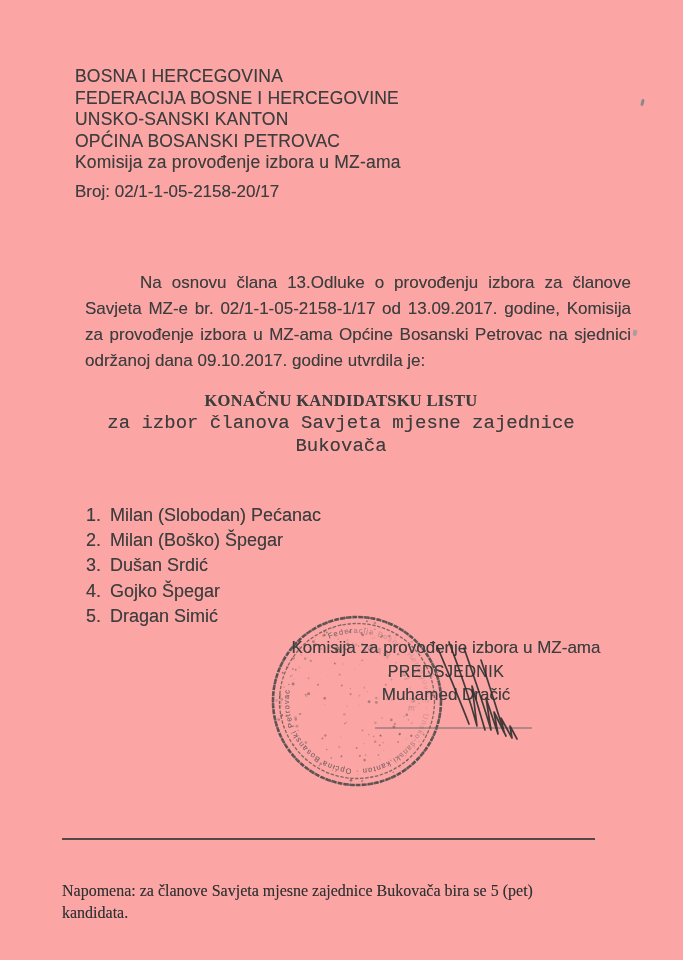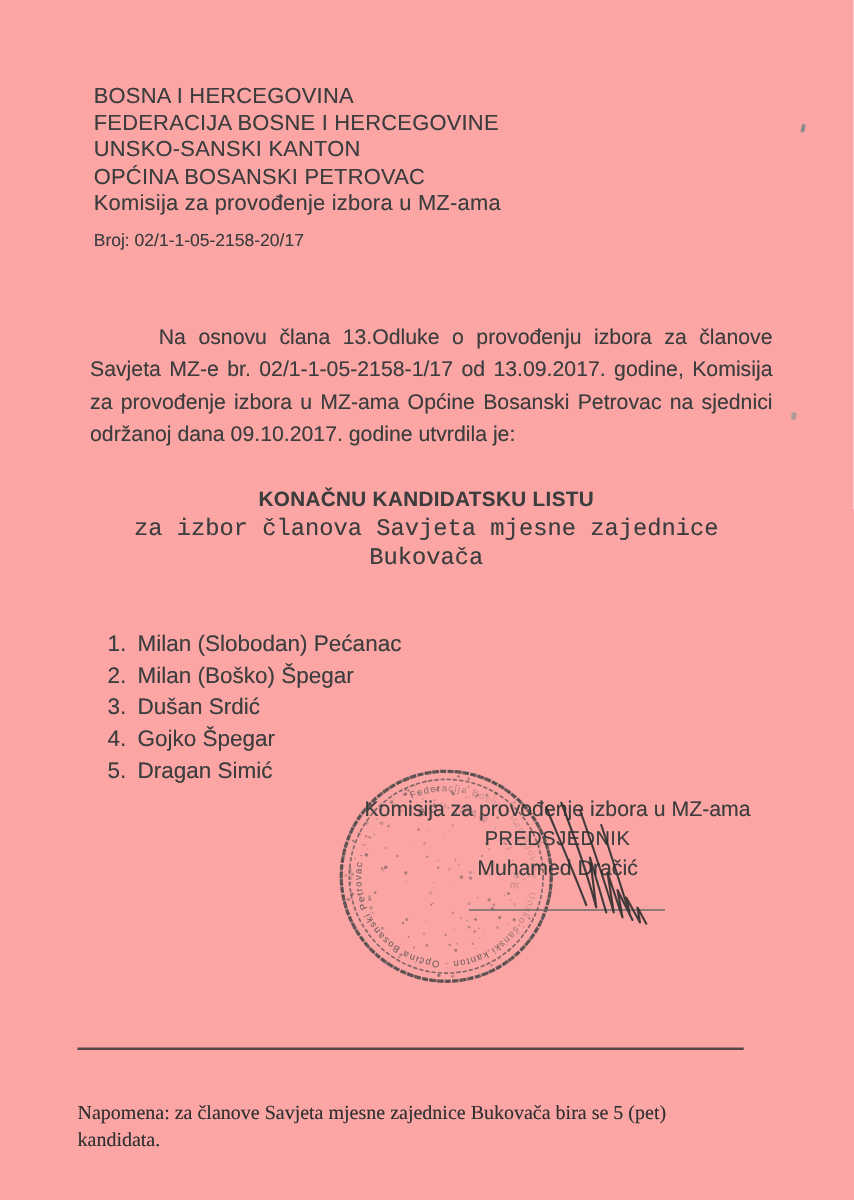--- a/index.html
+++ b/index.html
@@ -9,30 +9,30 @@
     background:#fca5a5;
     overflow:hidden;
     font-family:"Liberation Sans",sans-serif;
     color:#3d3d3d;
     text-shadow:0 0 .5px rgba(80,80,80,.55);
   }
   .abs{position:absolute;}
   
   .header{left:75px;top:66px;font-size:17.5px;line-height:21.6px;letter-spacing:.2px;}
   
-  .ref{left:75px;top:181px;font-size:14px;line-height:22.5px;}
+  .ref{left:75px;top:181px;font-size:17px;line-height:22.5px;}
   
   .intro{
     left:72px;top:257px;width:546px;
     font-size:17px;line-height:26px;
     text-align:justify;text-indent:55px;
   }
   
   .title-block{left:61px;top:389px;width:560px;text-align:center;}
-  .doc-title{font-size:16.5px;font-weight:bold;letter-spacing:.3px;line-height:23px;}
+  .doc-title{font-size:16.5px;font-weight:bold;letter-spacing:.3px;line-height:23px;font-family:Liberation Serif, serif;}
   .doc-subtitle{font-size:19px;line-height:23px;font-family:Liberation Mono, monospace;}
   
   .candidates{left:70px;top:487px;list-style:none;margin:16px;padding:0;
     font-size:18px;line-height:25.2px;}
   .candidates .num{display:inline-block;width:24px;}
   
   .sig-block{left:246px;top:636px;width:400px;text-align:center;
     font-size:17px;line-height:23.5px;}
   .sig-role{font-size:16px;letter-spacing:.4px;}
   
@@ -57,21 +57,21 @@
     <div>FEDERACIJA BOSNE I HERCEGOVINE</div>
     <div>UNSKO-SANSKI KANTON</div>
     <div>OPĆINA BOSANSKI PETROVAC</div>
     <div>Komisija za provođenje izbora u MZ-ama</div>
   </div>
 
   <div class="abs ref">
     <div><span>Broj:</span> <span>02/1-1-05-2158-20/17</span></div>
   </div>
 
-  <p class="abs intro" style="margin:0">Na osnovu člana 13.Odluke o provođenju izbora za članove Savjeta MZ-e br. 02/1-1-05-2158-1/17 od 13.09.2017. godine, Komisija za provođenje izbora u MZ-ama Općine Bosanski Petrovac na sjednici održanoj dana 09.10.2017. godine utvrdila je:</p>
+  <p class="abs intro" style="margin:13px">Na osnovu člana 13.Odluke o provođenju izbora za članove Savjeta MZ-e br. 02/1-1-05-2158-1/17 od 13.09.2017. godine, Komisija za provođenje izbora u MZ-ama Općine Bosanski Petrovac na sjednici održanoj dana 09.10.2017. godine utvrdila je:</p>
 
   <div class="abs title-block">
     <div class="doc-title">KONAČNU KANDIDATSKU LISTU</div>
     <div class="doc-subtitle">za izbor članova Savjeta mjesne zajednice</div>
     <div class="doc-subtitle">Bukovača</div>
   </div>
 
   <ol class="abs candidates">
     <li><span class="num">1.</span><span>Milan (Slobodan) Pećanac</span></li>
     <li><span class="num">2.</span><span>Milan (Boško) Špegar</span></li>

